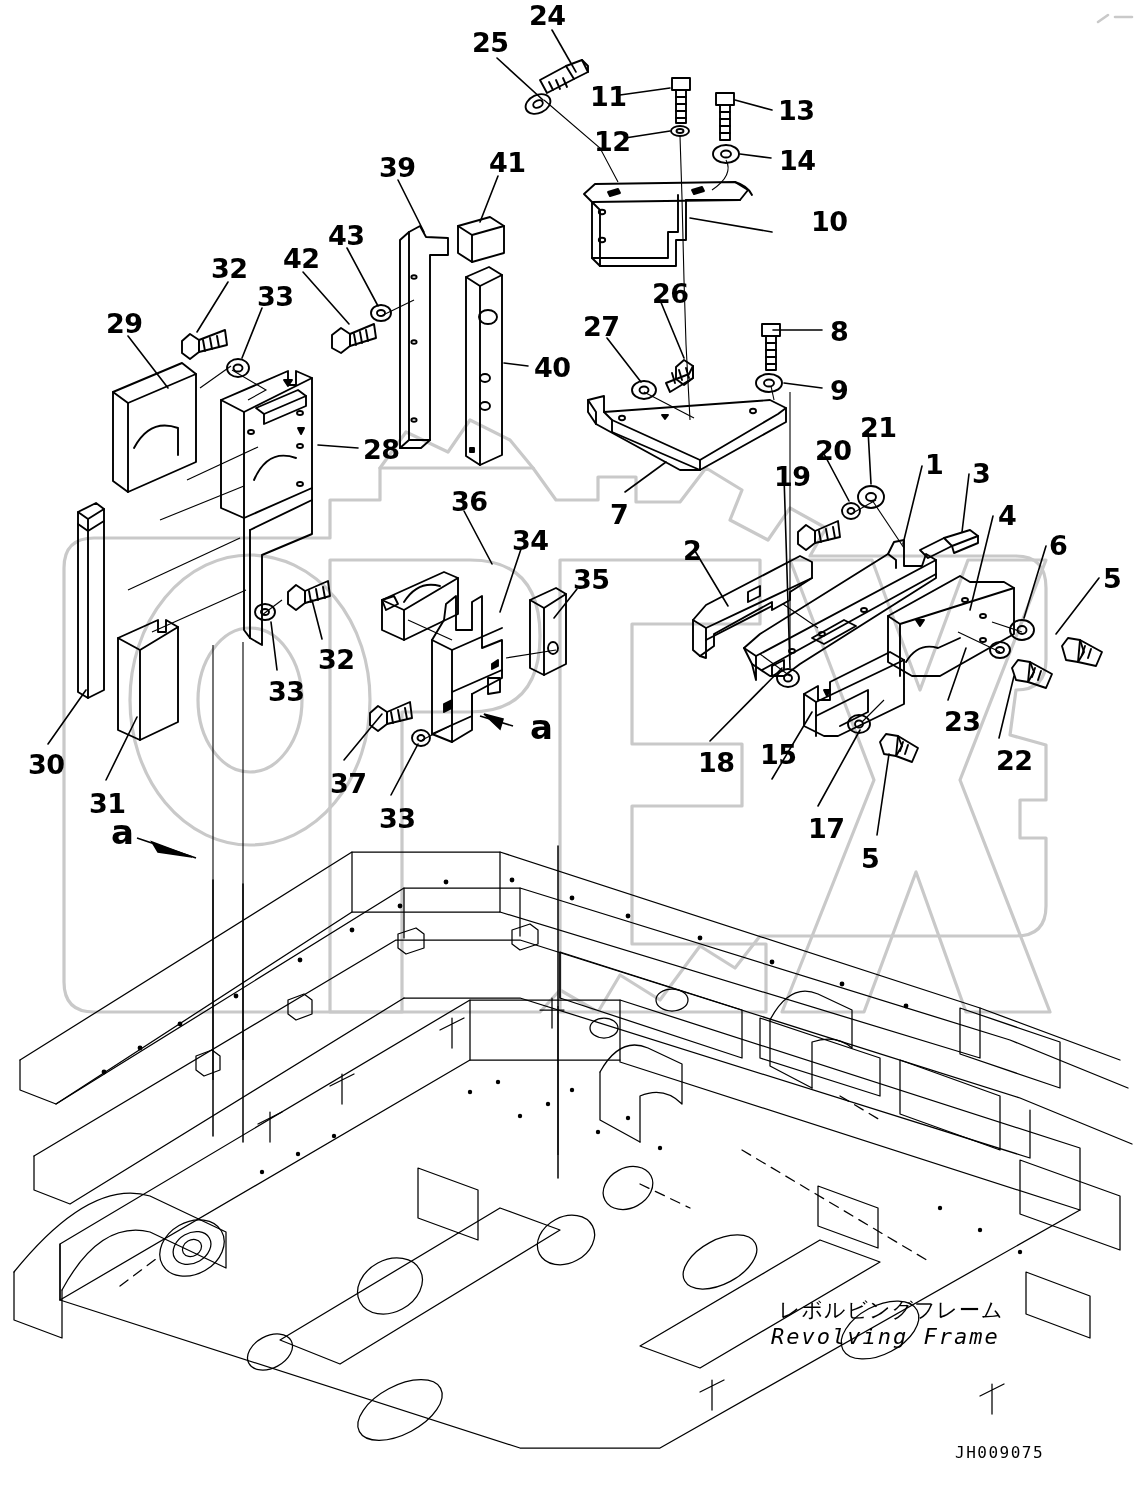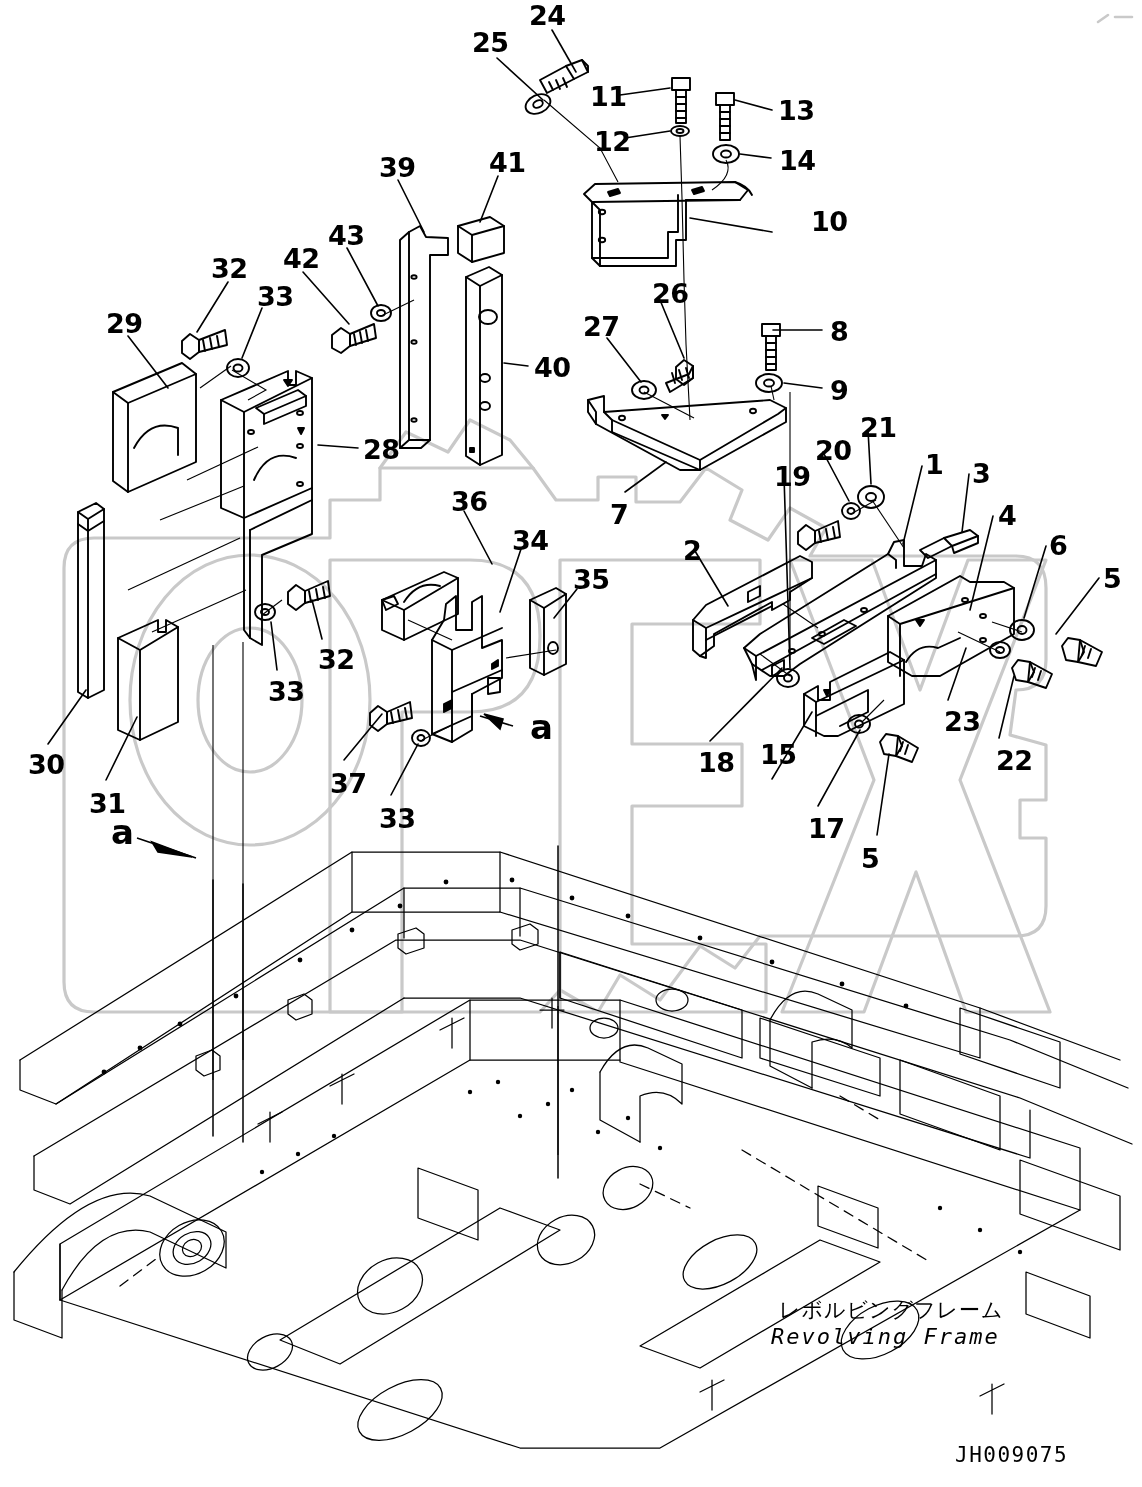--- a/index.html
+++ b/index.html
@@ -7,21 +7,21 @@
        font-family:"DejaVu Sans Mono","Liberation Mono",monospace;}
   #stage{position:absolute;left:0;top:0;width:1142px;height:1473px;}
   svg.layer{position:absolute;left:0;top:0;width:1142px;height:1487px;}
   .lbl{position:absolute;font-family:"DejaVu Sans","Liberation Sans",sans-serif;
        font-weight:bold;color:#000;font-size:27px;line-height:1;
        letter-spacing:-0.5px;white-space:nowrap;}
   .lbl-a{font-size:34px;font-weight:bold;font-family:"DejaVu Sans","Liberation Sans",sans-serif;}
   .cap{position:absolute;color:#000;white-space:pre;}
   .cap-jp{font-family:"DejaVu Sans","Liberation Sans",sans-serif;font-size:21px;letter-spacing:1px;}
   .cap-en{font-family:"DejaVu Sans Mono","Liberation Mono",monospace;font-size:22px;letter-spacing:2px;}
-  .cap-code{font-family:"DejaVu Sans Mono","Liberation Mono",monospace;font-size:21px;letter-spacing:1.5px;}
+  .cap-code{font-family:"DejaVu Sans Mono","Liberation Mono",monospace;font-size:16px;letter-spacing:1.5px;}
 </style>
 </head>
 <body>
 
 <div id="stage">
 
   <svg class="layer" viewBox="0 0 1142 1487">
     <g fill="none" stroke="#c9c9c9" stroke-width="3.2" stroke-linejoin="round" stroke-linecap="round">
 
       <path d="M533 468 L556 500 L598 500 L598 477 L636 477 L636 502 L680 502 L706 468

